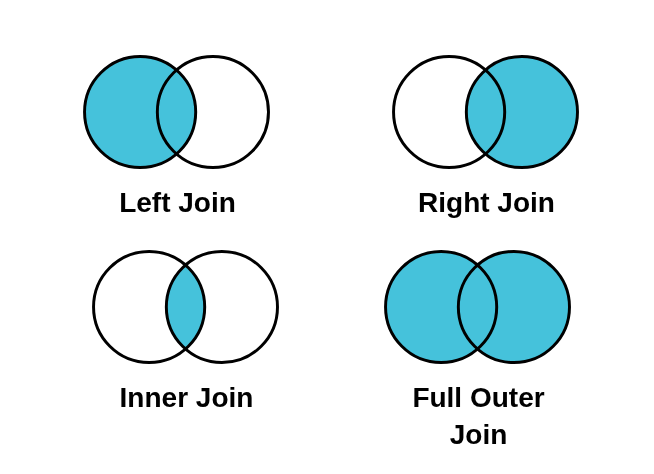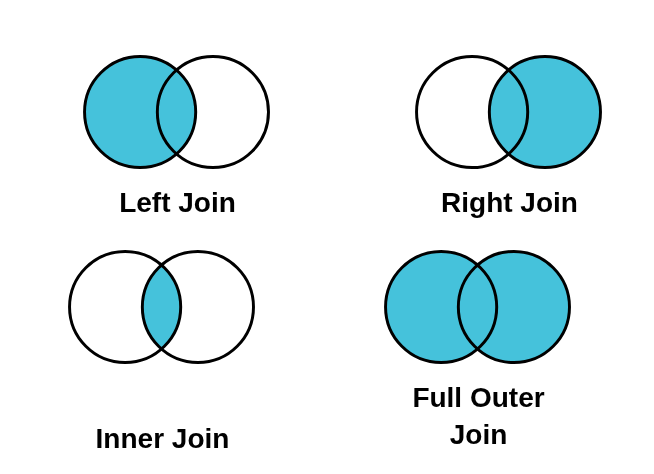--- a/index.html
+++ b/index.html
@@ -15,22 +15,22 @@
   .cell {
     position: absolute;
     width: 197px;
     margin: 0;
     display: flex;
     flex-direction: column;
     align-items: center;
   }
   .cell svg { display: block; }
   #cell-0 { left: 79px;  top: 52px; }
-  #cell-1 { left: 411px; top: 52px; }
-  #cell-2 { left: 64px;  top: 247px; gap: 41px; }
+  #cell-1 { left: 388px; top: 52px; }
+  #cell-2 { left: 88px;  top: 247px; }
   #cell-3 { left: 380px; top: 247px; }
   .caption {
     margin-top: 13px;
     font-weight: bold;
     font-size: 28px;
     line-height: 1.32;
     color: #000;
     text-align: center;
     max-width: 182px;
   }

